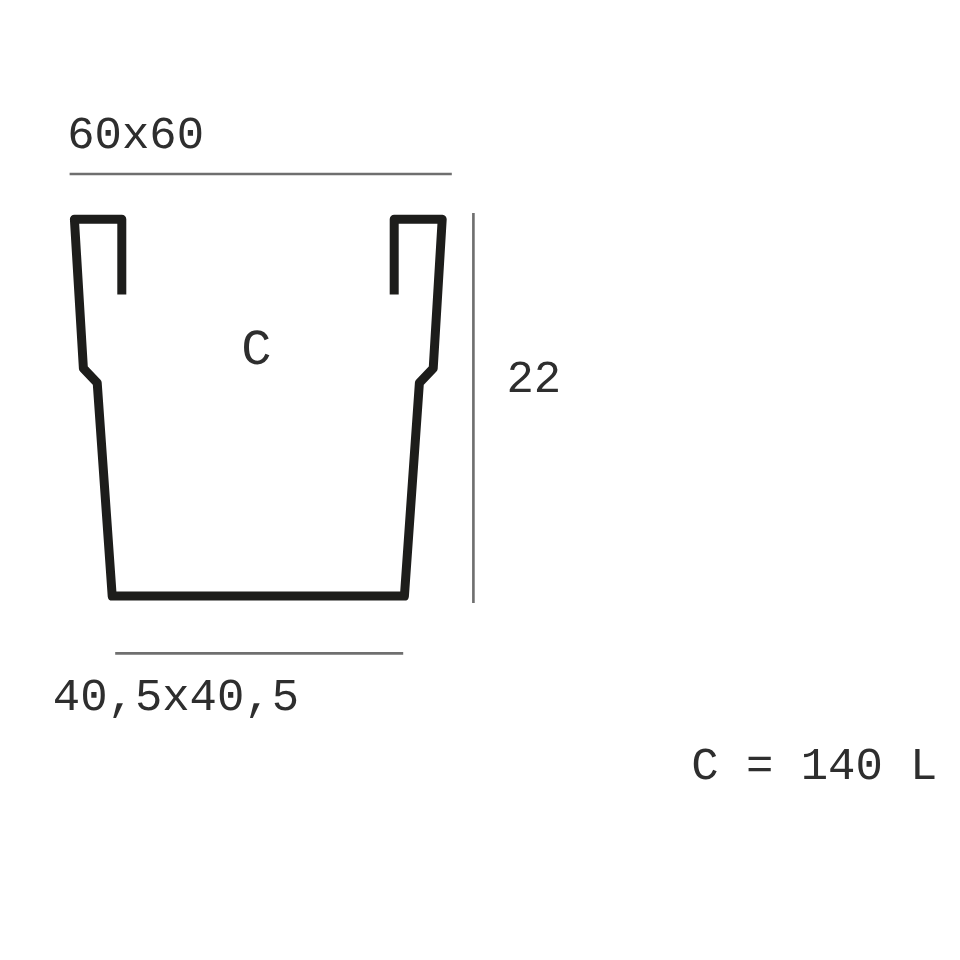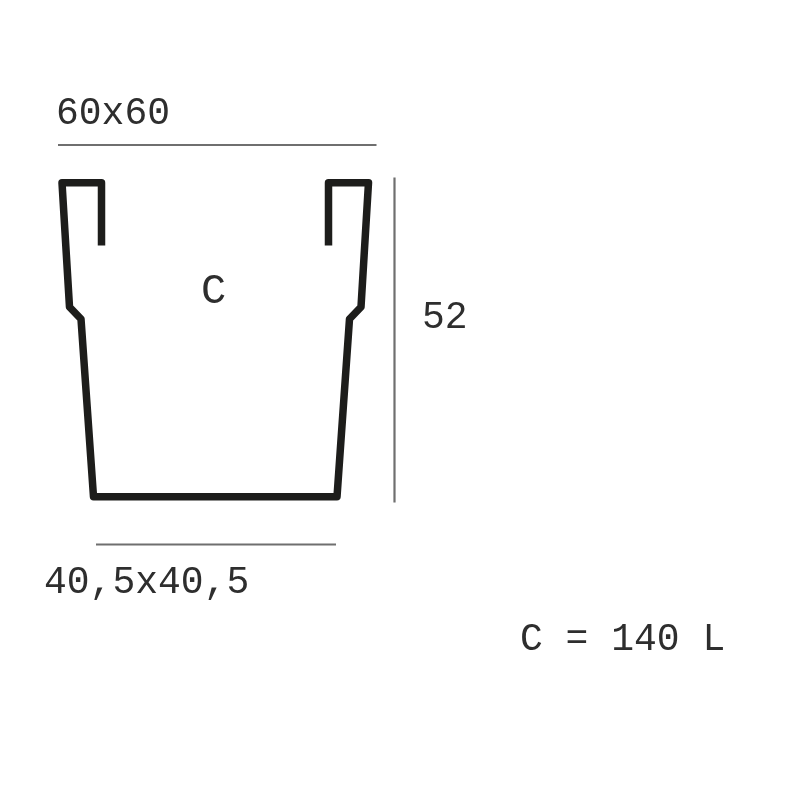--- a/index.html
+++ b/index.html
@@ -29,21 +29,21 @@
     font-weight: 300;
     font-size: 38px;
     line-height: 38px;
     letter-spacing: 0px;
     white-space: nowrap;
   }
   .label-top-width   { left: 56px;  top: 58px;  }
   .label-height      { left: 422px; top: 262px; }
   .label-capacity-letter { left: 201px; top: 234px; font-size: 42px; line-height: 42px; }
   .label-bottom-width { left: 44px; top: 527px; }
-  .label-capacity    { left: 520px; top: 584px; }
+  .label-capacity    { left: 576px; top: 584px; }
 </style>
 </head>
 <body>
 
 <div class="canvas">
 
   <svg class="drawing-svg" viewBox="0 0 800 800" xmlns="http://www.w3.org/2000/svg">
 
     <line x1="58" y1="108" x2="376.5" y2="108" stroke-width="2.2" stroke="#6f6f6f"></line>
 
@@ -60,21 +60,21 @@
              L 337 459.75
              L 349.5 282
              L 361 270
              L 368.5 145.75
              L 328.5 145.75
              L 328.5 208.5" fill="none" stroke-width="7.5" stroke-linejoin="round" stroke-linecap="butt" stroke="#1d1d1b"></path>
   </svg>
 
   <div class="dim-label label-top-width">60x60</div>
 
-  <div class="dim-label label-height">52</div>
+  <div class="dim-label label-height">22</div>
 
   <div class="dim-label label-capacity-letter">C</div>
 
   <div class="dim-label label-bottom-width">40,5x40,5</div>
 
   <div class="dim-label label-capacity">C = 140 L</div>
 
 </div>
 
 </body></html>

